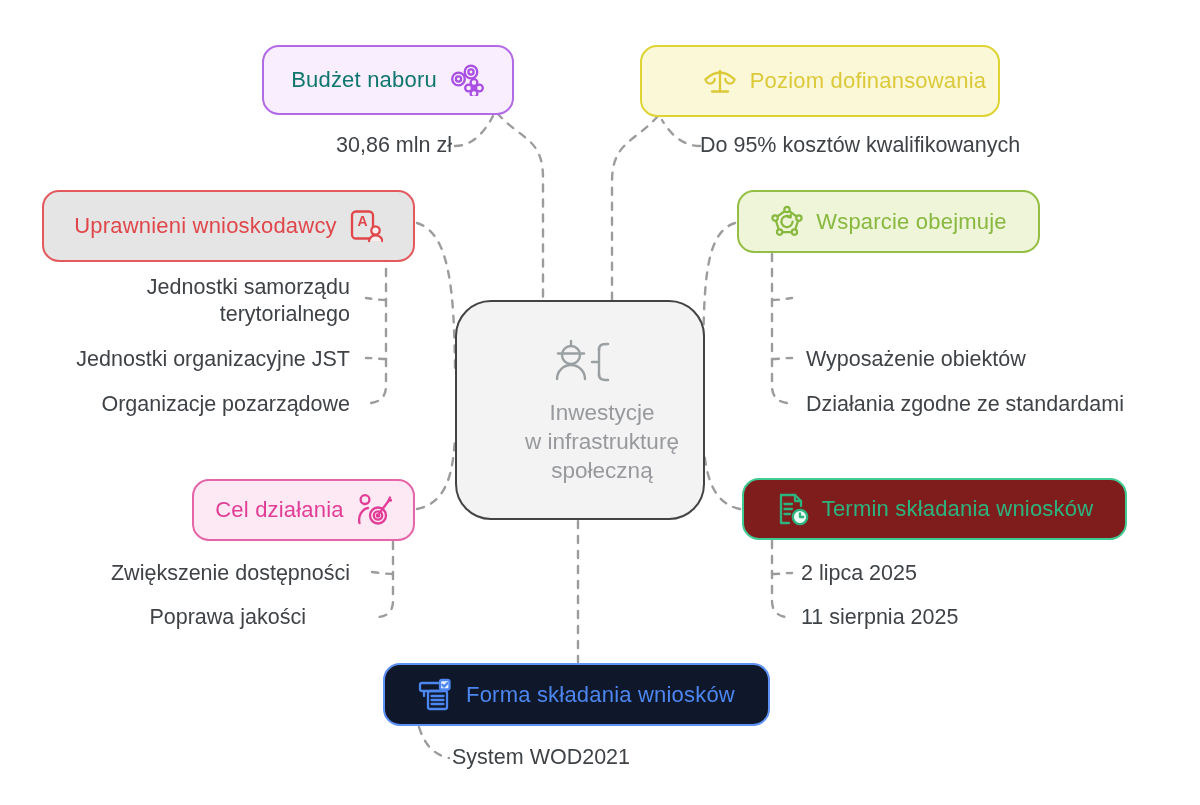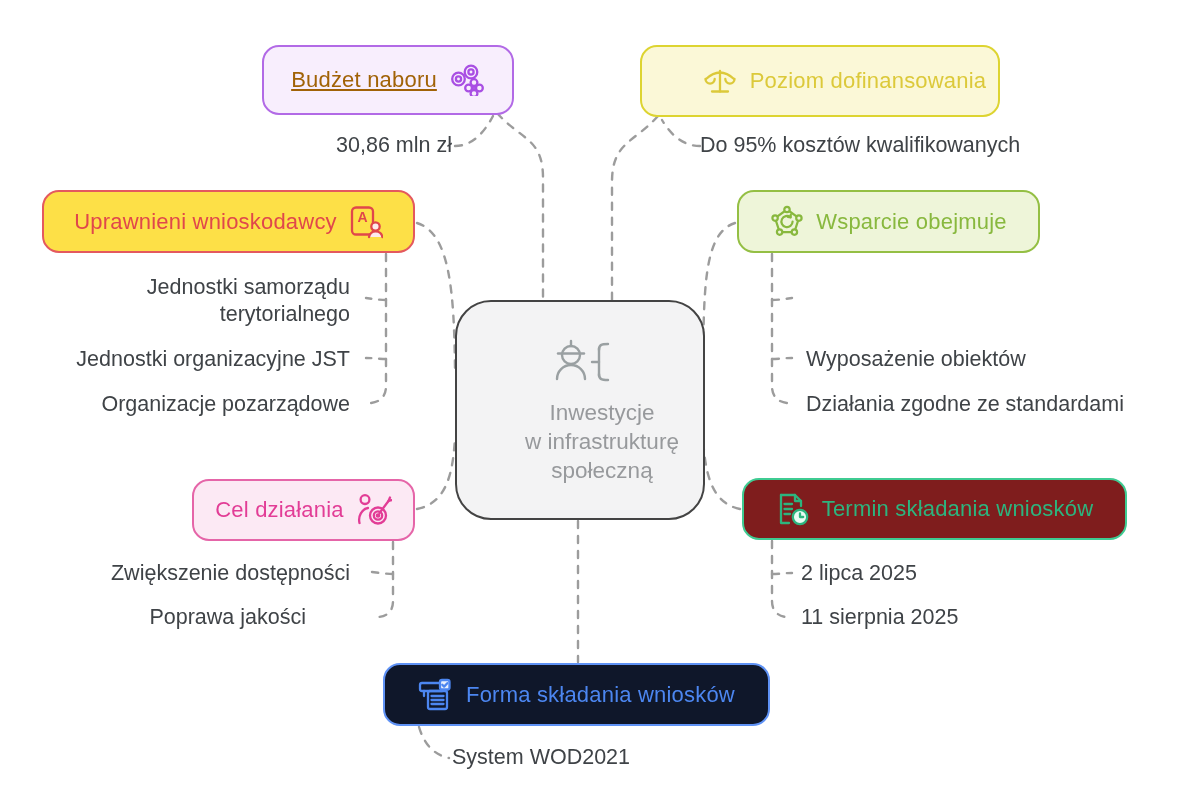--- a/index.html
+++ b/index.html
@@ -6,24 +6,24 @@
   .canvas{position:relative;width:1200px;height:805px;background:#ffffff;overflow:hidden;}
   .wires{position:absolute;left:0;top:0;width:1200px;height:805px;}
   .wires path{fill:none;stroke:#9c9c9c;stroke-width:2.4;stroke-dasharray:7 8;stroke-linecap:round;}
 
   .node{position:absolute;display:flex;align-items:center;justify-content:center;gap:12px;
         border-radius:17px;border:2.5px solid;box-sizing:border-box;background:#fff;}
   .nlabel{font-size:22px;font-weight:500;letter-spacing:.2px;white-space:nowrap;}
   .nicon{display:flex;align-items:center;justify-content:center;}
 
   .n-budget{left:262px;top:45px;width:252px;height:70px;background:#f8eefd;border-color:#b26ae6;}
-  .n-budget .nlabel{color:#a16207;text-decoration:underline;}
+  .n-budget .nlabel{color:#0f766e;}
   .n-cofinancing{left:640px;top:45px;width:360px;height:72px;background:#fbf8d7;border-color:#ddd431;padding-left:48px;}
   .n-cofinancing .nlabel{color:#dcc93a;}
-  .n-applicants{left:42px;top:190px;width:373px;height:63px;background:#fde047;border-color:#e4595e;}
+  .n-applicants{left:42px;top:190px;width:373px;height:72px;background:#e5e5e5;border-color:#e4595e;}
   .n-applicants .nlabel{color:#e0474b;}
   .n-support{left:737px;top:190px;width:303px;height:63px;background:#eef5d9;border-color:#94bf44;}
   .n-support .nlabel{color:#88b83e;}
   .n-goal{left:192px;top:479px;width:223px;height:62px;background:#fce9f4;border-color:#e565a8;}
   .n-goal .nlabel{color:#e23d96;}
   .n-deadline{left:742px;top:478px;width:385px;height:62px;background:#7f1d1d;border-color:#3fcb92;}
   .n-deadline .nlabel{color:#2db47e;}
   .n-form{left:383px;top:663px;width:387px;height:63px;background:#0f172a;border-color:#5f92f5;}
   .n-form .nlabel{color:#4c86f0;}
 

